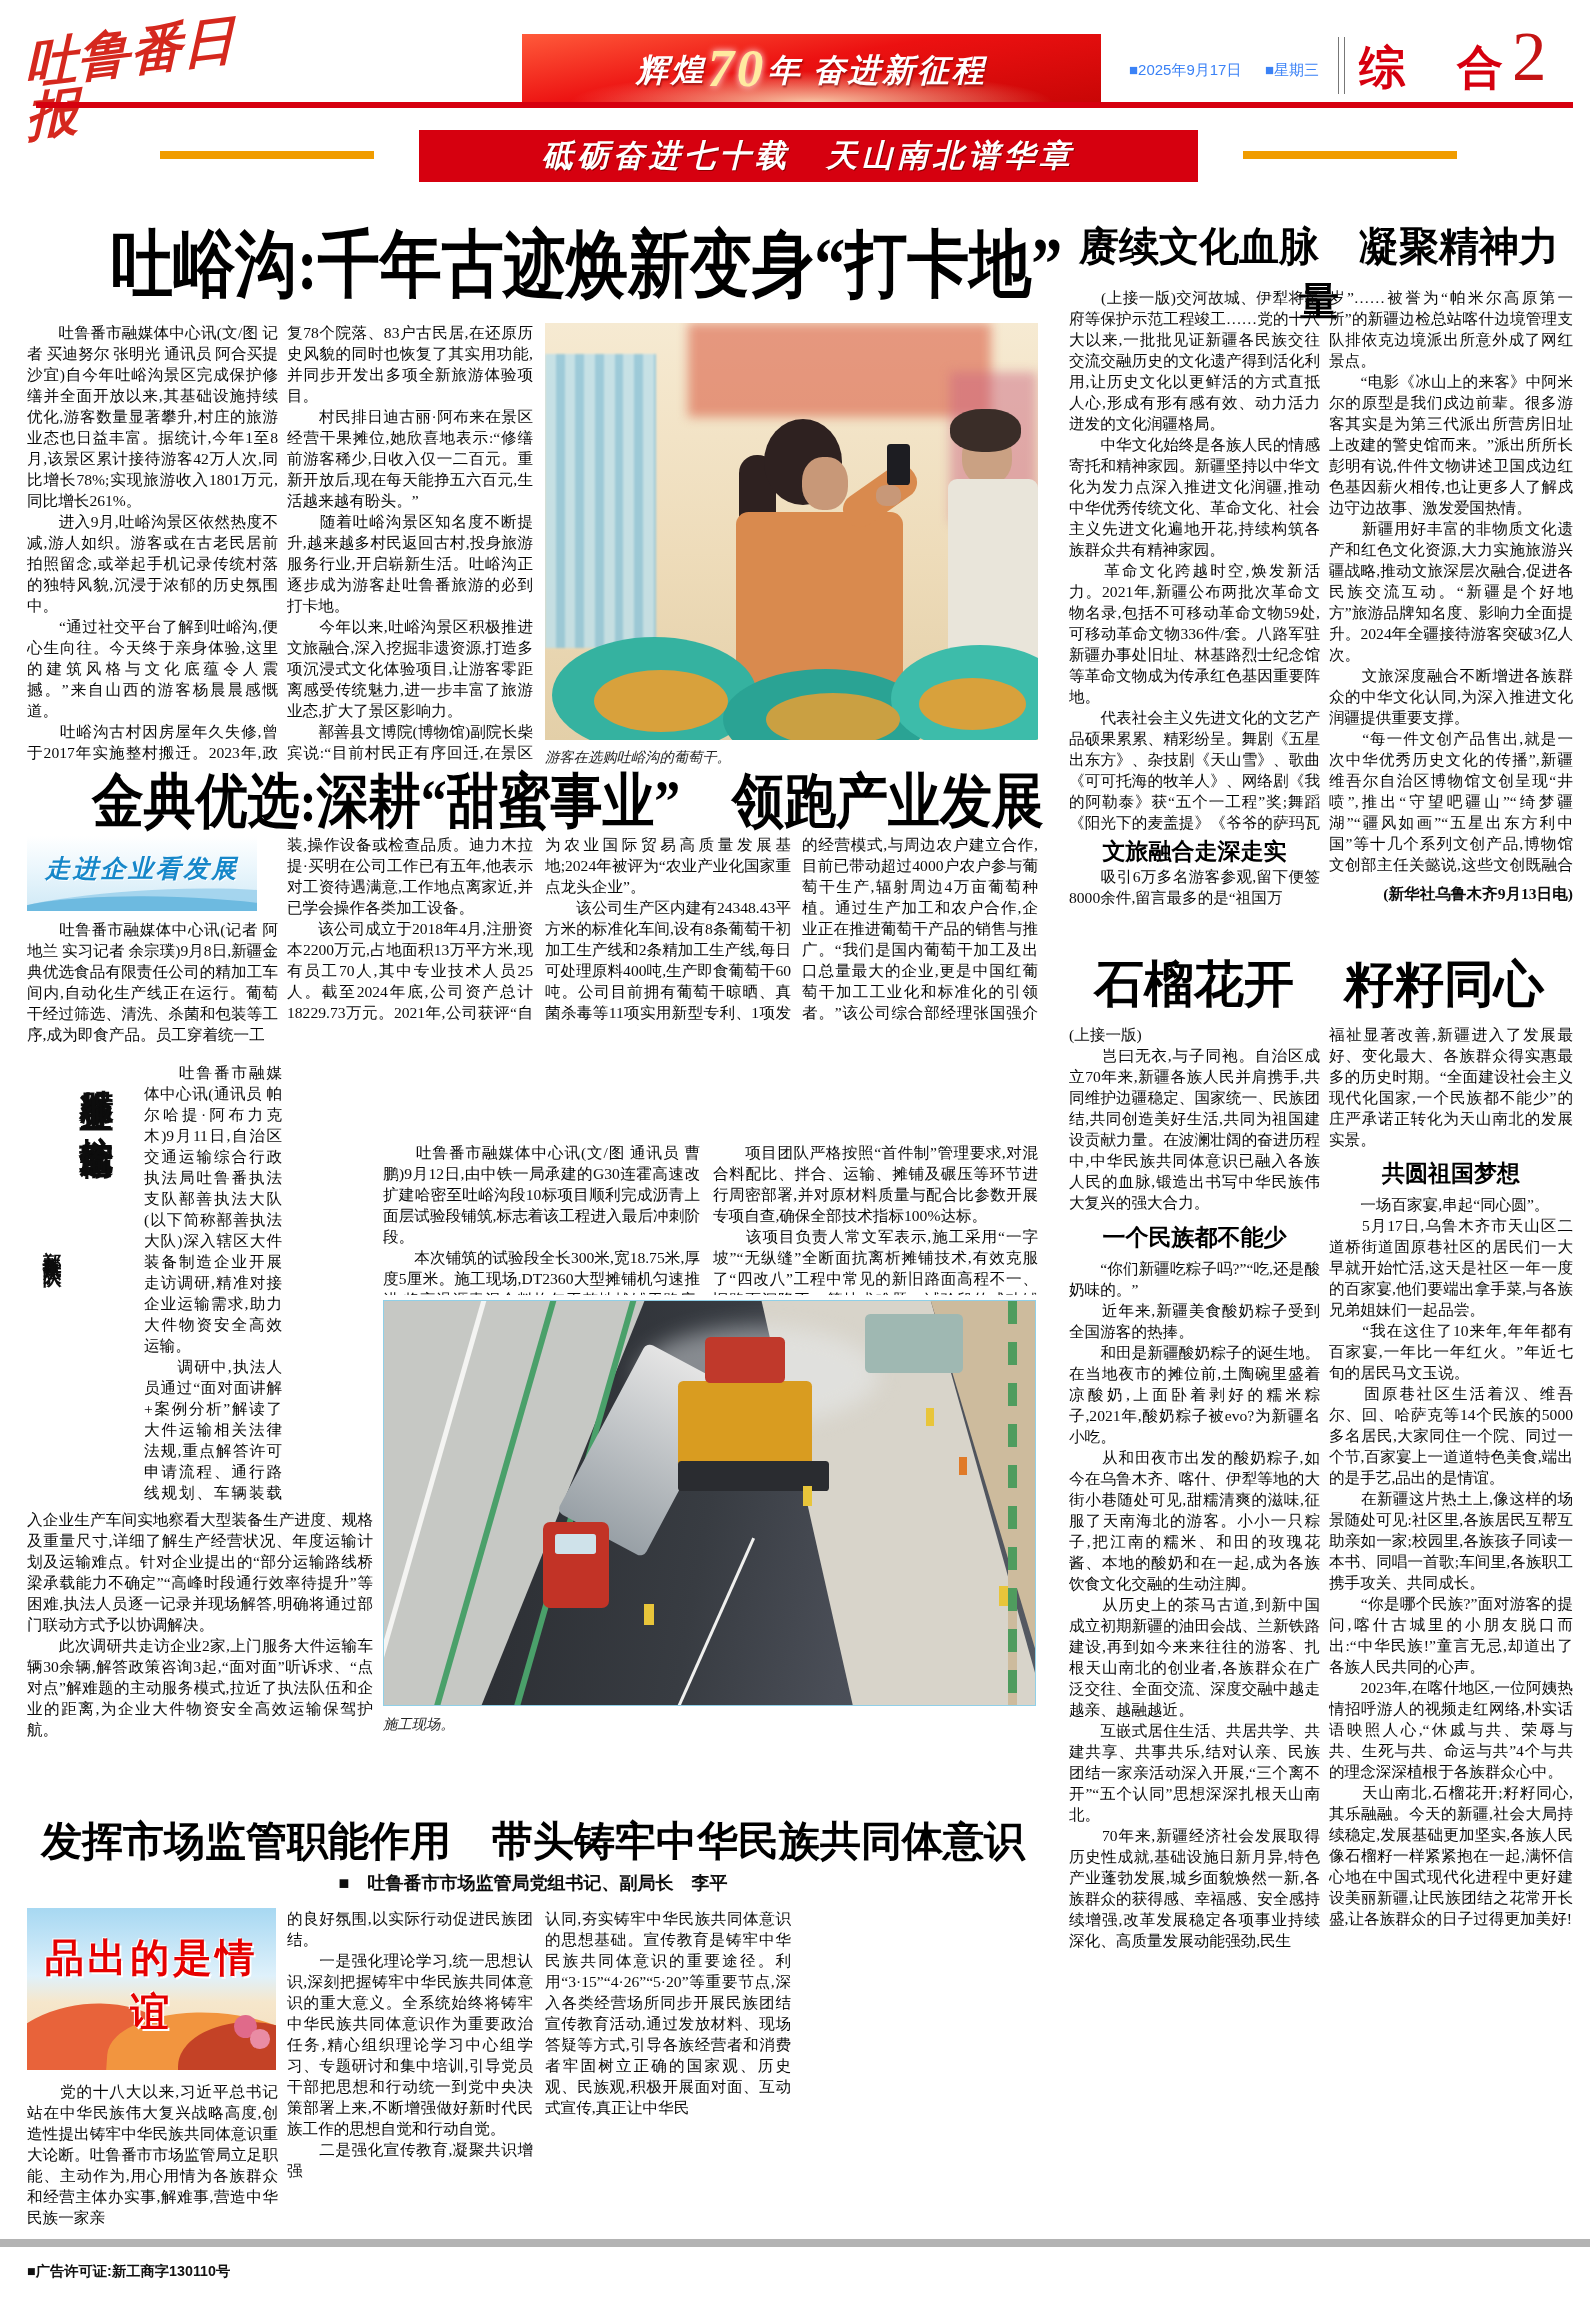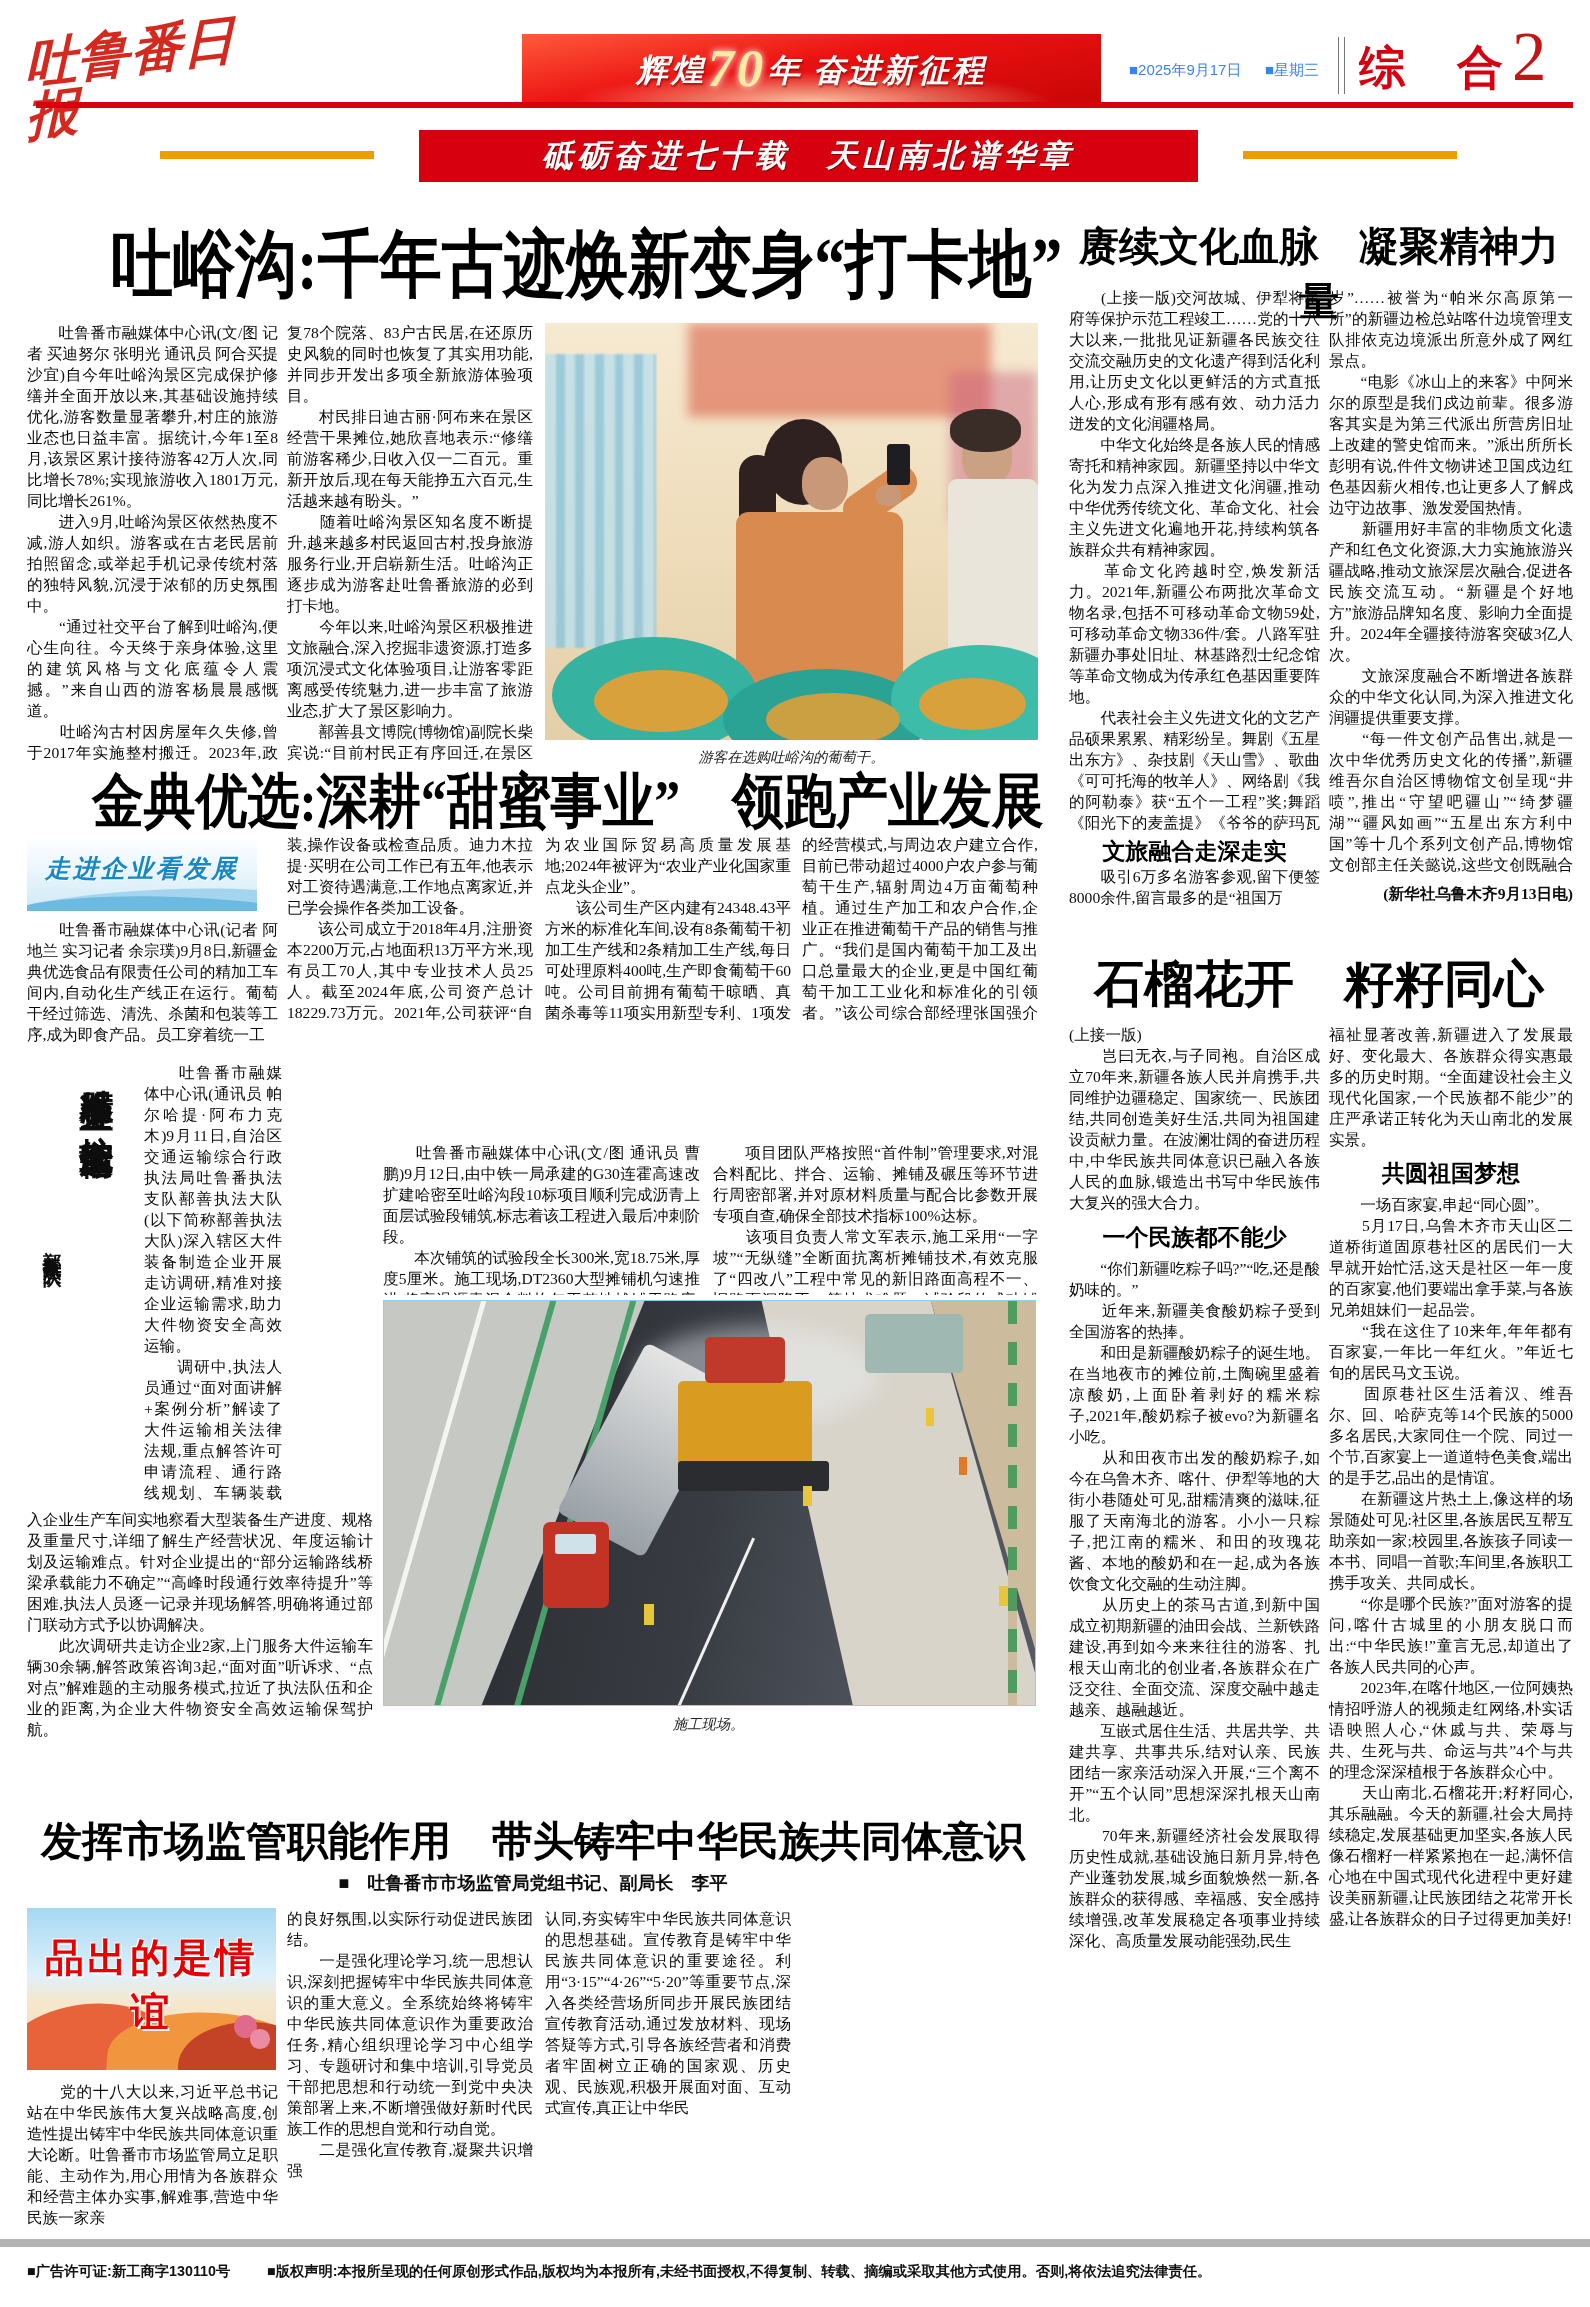--- a/index.html
+++ b/index.html
@@ -27,21 +27,21 @@
   .redrule{background:#d6000f}
   .slogan{background:#d6000f;color:#fff;display:flex;align-items:center;justify-content:center;
           font-weight:900;font-style:italic;font-size:31px;letter-spacing:4.5px;text-shadow:0.9px 0.9px 0 #8a0000}
   .orangebar{background:#f09c00;height:8px}
   
   .ph1{overflow:hidden;background:linear-gradient(180deg,#f6ead2 0%,#eedcba 55%,#e3cfa8 100%)}
   .ph1 .blur{filter:blur(5.3px)}
   
   .ph2{overflow:hidden;background:linear-gradient(100deg,#24262a 0%,#383c42 50%,#4a4e57 72%,#555a63 100%);
        border:1.8px solid #8fd0e8}
-  .caption{font-size:14.3px;text-align:center;color:#222;font-style:italic}
+  .caption{font-size:14.3px;text-align:left;color:#222;font-style:italic}
   
   .bluebox{overflow:hidden;background:linear-gradient(180deg,#ffffff 0%,#eaf6fc 45%,#cfe9f6 100%)}
   .bluebox .wave1{position:absolute;left:-20%;bottom:-32px;width:150%;height:53px;border-radius:50%;
        background:#9ed2ec;opacity:.9;transform:rotate(-3deg)}
   .bluebox .wave2{position:absolute;left:-10%;bottom:-39px;width:150%;height:53px;border-radius:50%;
        background:#5fb3dc;opacity:.8;transform:rotate(2deg)}
   .bluebox .lbl{position:relative;z-index:2;text-align:center;margin-top:16px;font-size:25px;font-weight:900;
        font-style:italic;color:#1687c9;letter-spacing:2.7px;text-shadow:0.9px 0.9px 0 #fff}
   .redbox{overflow:hidden;background:linear-gradient(180deg,#a7d8f2 0%,#dff1fb 42%,#f6e7cc 58%,#f3d9b5 100%)}
   .redbox .m{position:absolute;border-radius:50% 50% 0 0}
@@ -216,16 +216,15 @@
 　　5月17日,乌鲁木齐市天山区二道桥街道固原巷社区的居民们一大早就开始忙活,这天是社区一年一度的百家宴,他们要端出拿手菜,与各族兄弟姐妹们一起品尝。
 　　“我在这住了10来年,年年都有百家宴,一年比一年红火。”年近七旬的居民马文玉说。
 　　固原巷社区生活着汉、维吾尔、回、哈萨克等14个民族的5000多名居民,大家同住一个院、同过一个节,百家宴上一道道特色美食,端出的是手艺,品出的是情谊。
 　　在新疆这片热土上,像这样的场景随处可见:社区里,各族居民互帮互助亲如一家;校园里,各族孩子同读一本书、同唱一首歌;车间里,各族职工携手攻关、共同成长。
 　　“你是哪个民族?”面对游客的提问,喀什古城里的小朋友脱口而出:“中华民族!”童言无忌,却道出了各族人民共同的心声。
 　　2023年,在喀什地区,一位阿姨热情招呼游人的视频走红网络,朴实话语映照人心,“休戚与共、荣辱与共、生死与共、命运与共”4个与共的理念深深植根于各族群众心中。
 　　天山南北,石榴花开;籽籽同心,其乐融融。今天的新疆,社会大局持续稳定,发展基础更加坚实,各族人民像石榴籽一样紧紧抱在一起,满怀信心地在中国式现代化进程中更好建设美丽新疆,让民族团结之花常开长盛,让各族群众的日子过得更加美好!</div>
 
   <div class="abs footer-bar" style="left:0px;top:2239px;width:1591px;height:8px"></div>
   <div class="abs footer-text" style="left:27px;top:2262px">■广告许可证:新工商字130110号</div>
-  <div class="abs footer-text" style="left:267px;top:2262px">■版权声明:本报所呈现的任何原创形式作品,版权均为本报所有,未经书面授权,不得复制、转载、摘编或采取其他方式使用。否则,将依法追究法律责任。</div>
 
 </div>
 
 
 </body></html>

